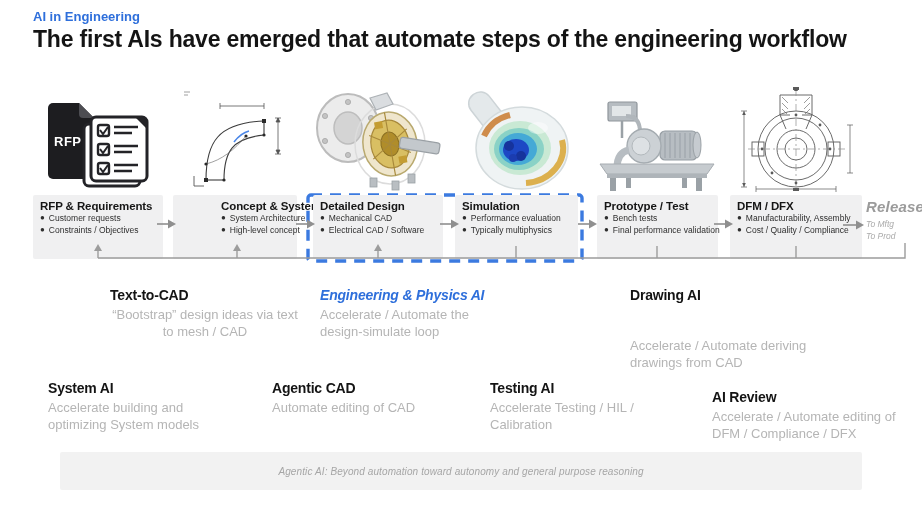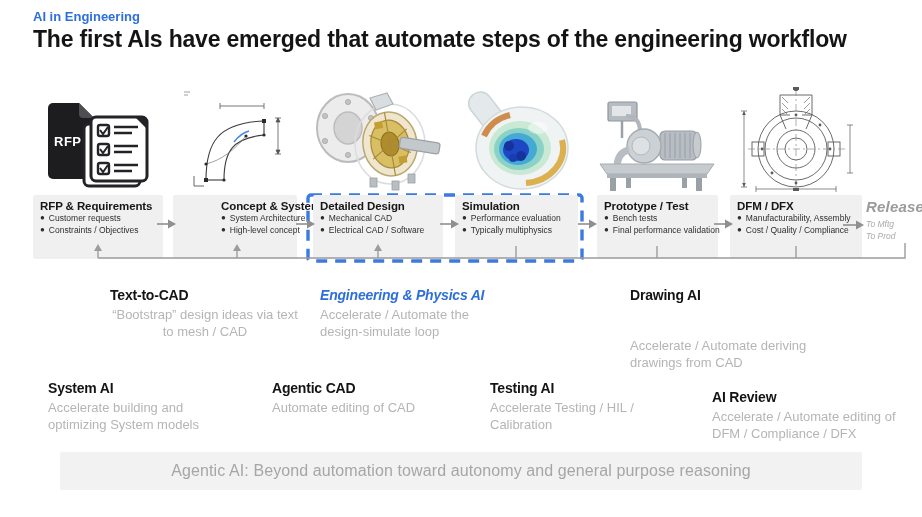--- a/index.html
+++ b/index.html
@@ -20,21 +20,21 @@
   .dashed-frame{position:absolute;left:306px;top:193px;}
   .release{position:absolute;left:866px;top:198px;width:54px;}
   .release-label{font-size:15px;font-weight:700;font-style:italic;color:var(--release,#9b9b9b);letter-spacing:0.2px;}
   .release-sub{margin-top:4px;font-size:8.5px;font-style:italic;color:#ababab;line-height:1.4;}
   .cap{position:absolute;}
   .cap-title{font-size:14px;font-weight:800;color:var(--heading,#141414);letter-spacing:-0.2px;white-space:nowrap;margin:0 0 4px 0;}
   .cap-title.blue{color:var(--accent-blue,#2e6fdb);font-style:italic;}
   .cap-desc{font-size:13px;color:var(--muted,#b5b5b5);line-height:1.3;}
   .banner{position:absolute;left:60px;top:452px;width:802px;height:38px;background:#f2f2f2;border-radius:2px;
     display:flex;align-items:center;justify-content:center;}
-  .banner-text{font-size:16px;color:var(--banner-text,#a6a6a6);letter-spacing:0.1px;}
+  .banner-text{font-size:10px;font-style:italic;color:var(--banner-text,#a6a6a6);letter-spacing:0.1px;}
 </style>
 </head>
 <body>
 
 <div class="canvas">
 
   <div class="eyebrow">AI in Engineering</div>
   <div class="main-title">The first AIs have emerged that automate steps of the engineering workflow</div>
 
   <div class="art" style="left:38px;top:94px;">

